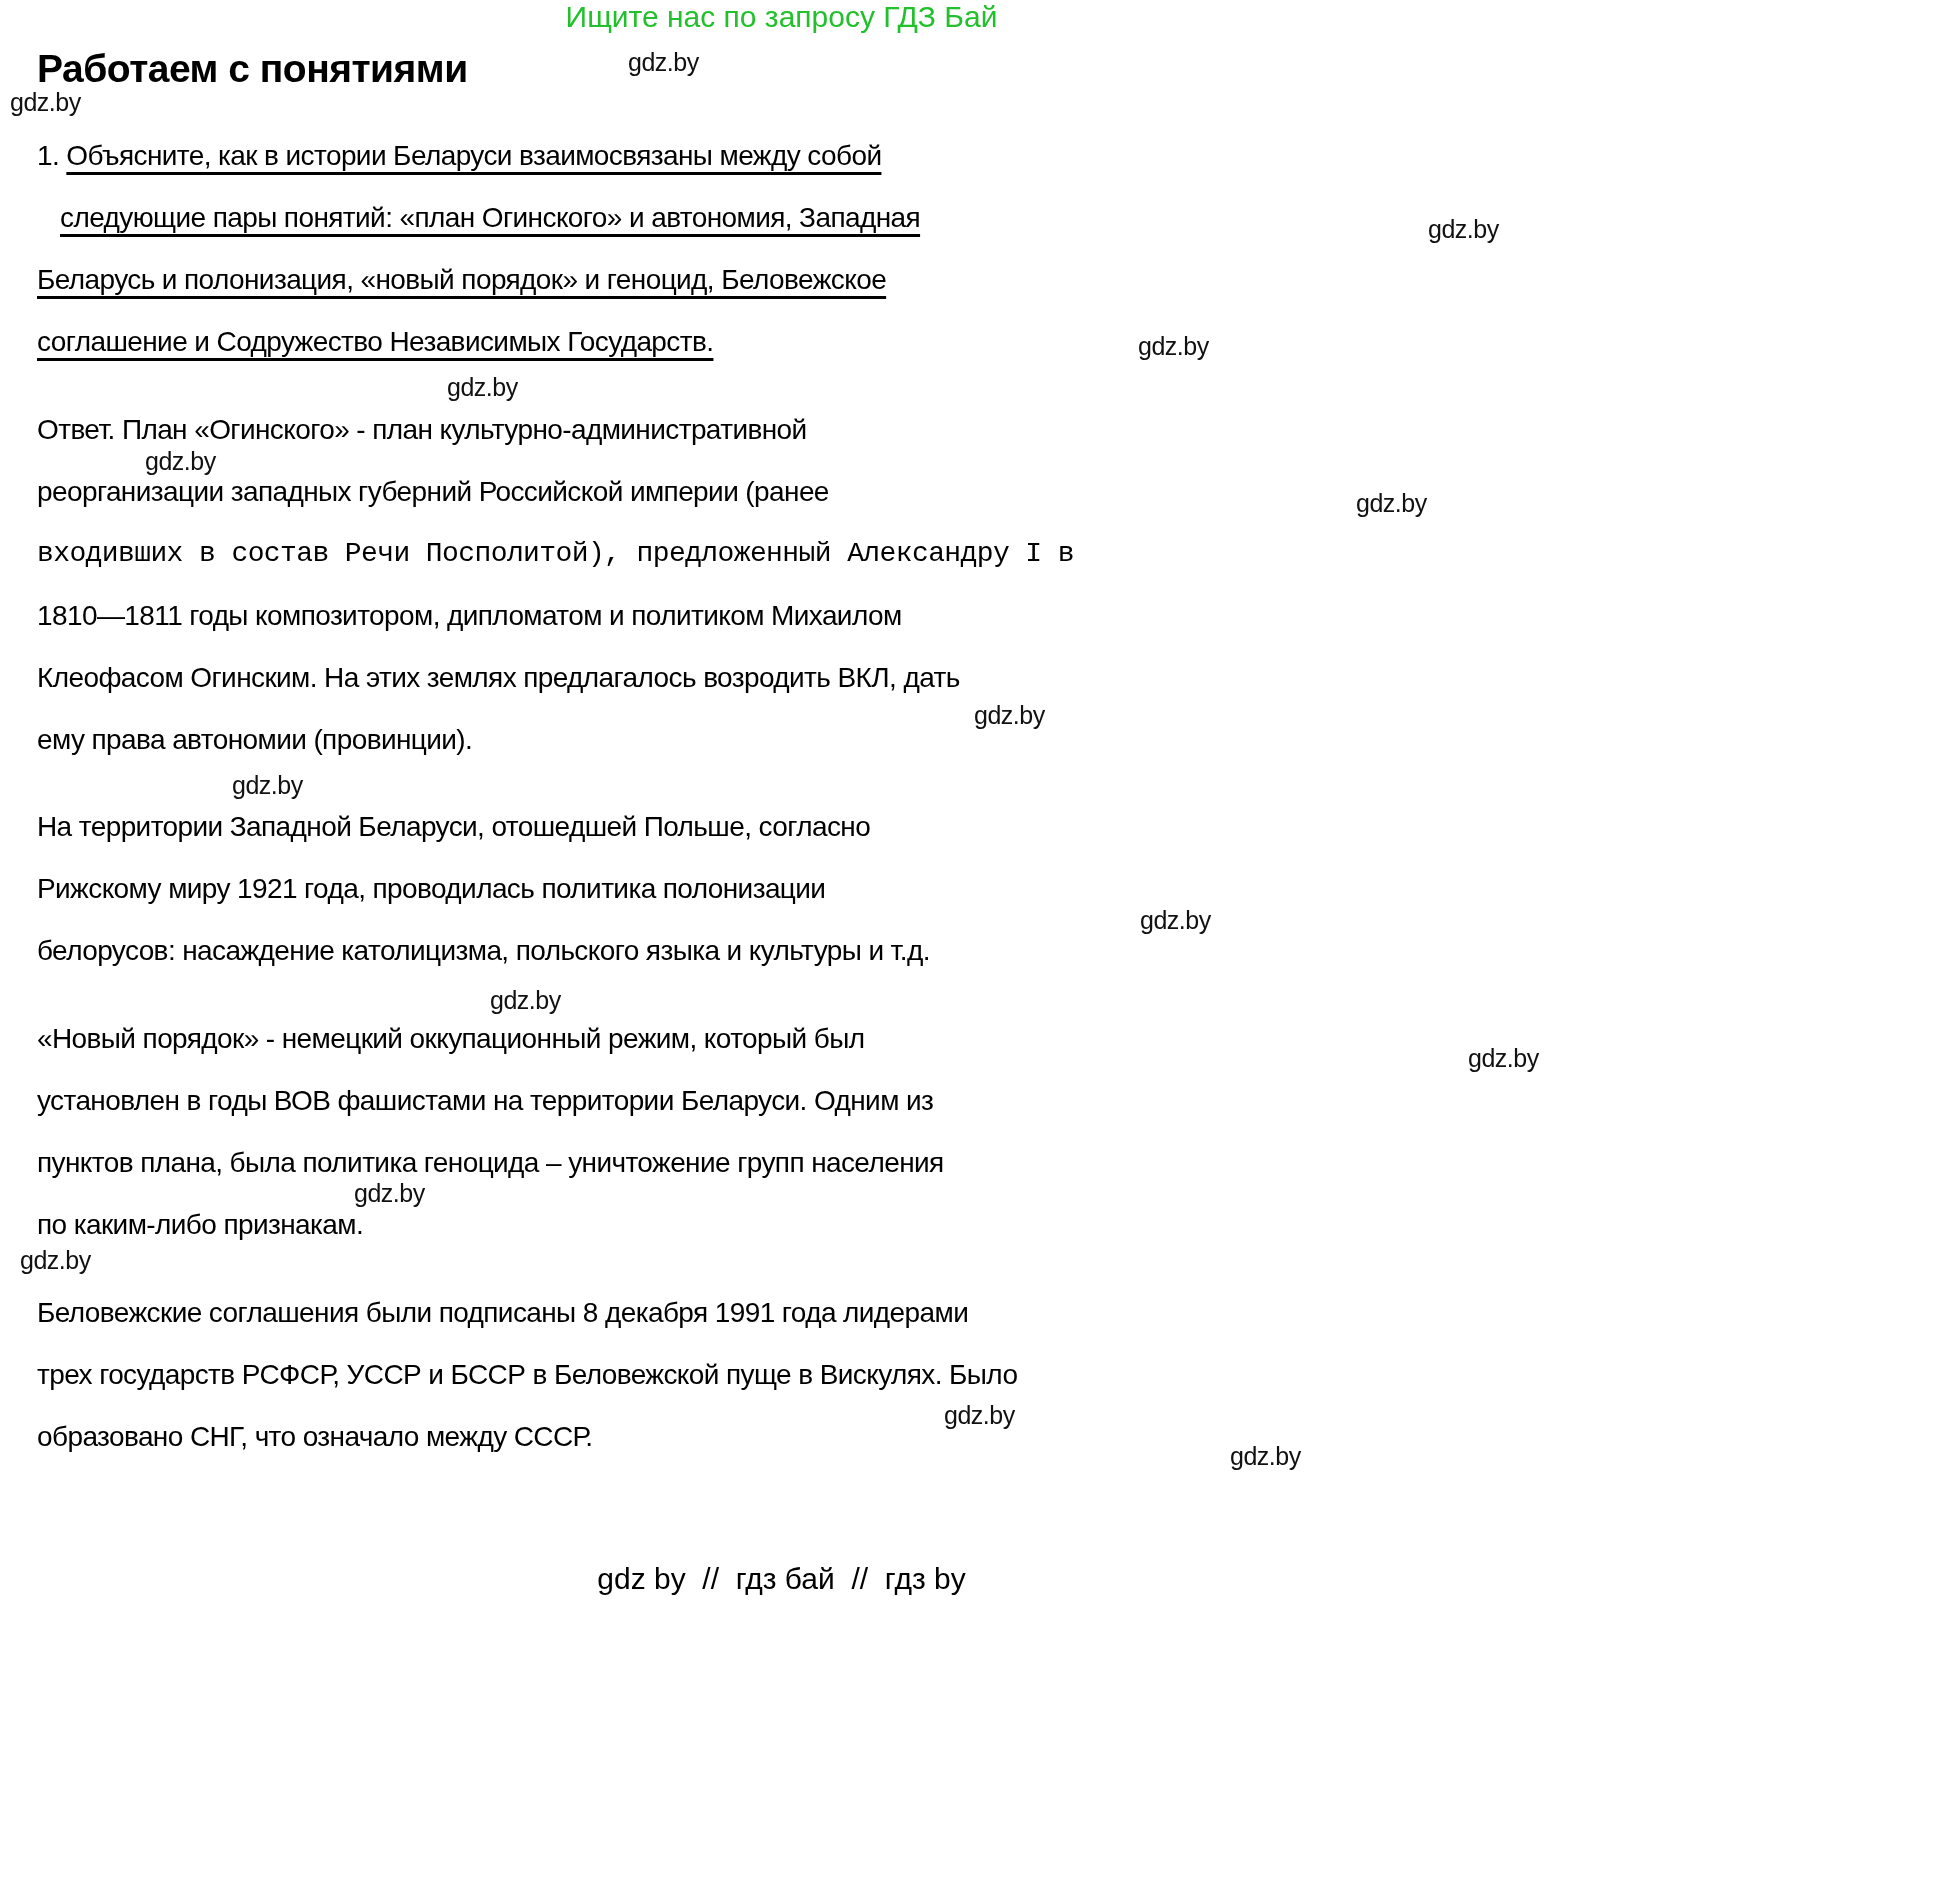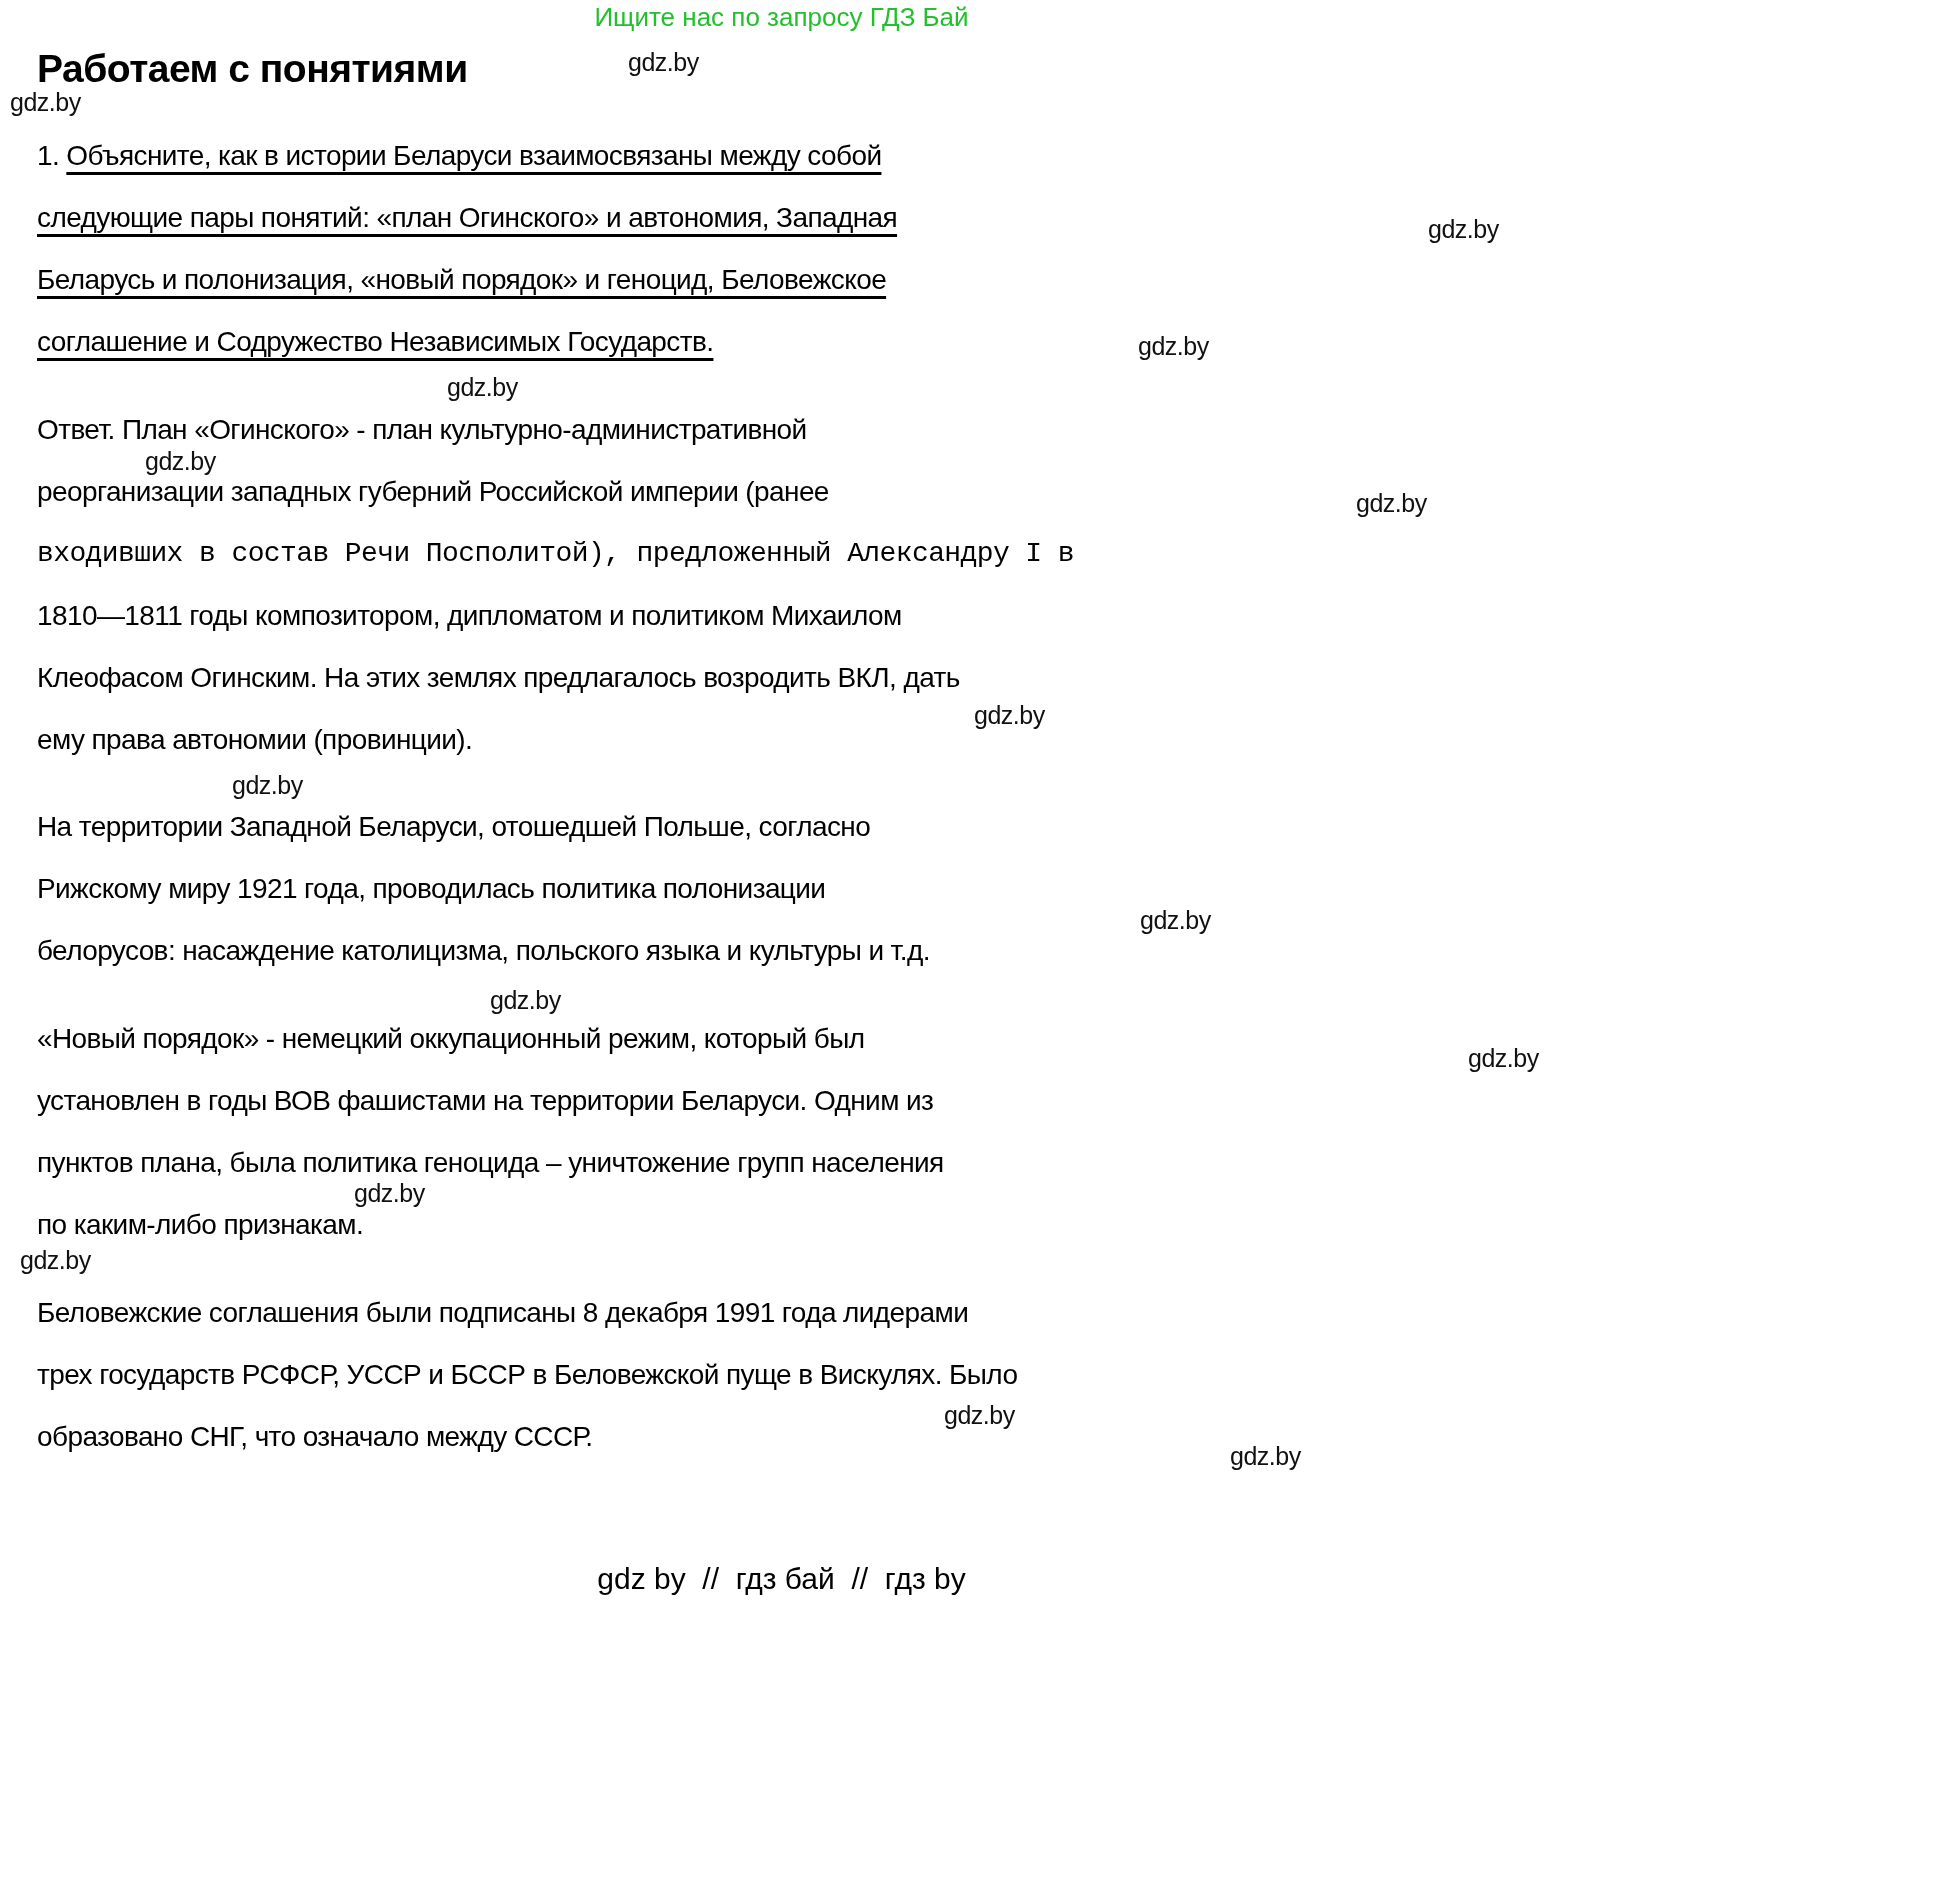--- a/index.html
+++ b/index.html
@@ -14,21 +14,21 @@
       overflow: hidden;
       font-family: "Liberation Sans", "DejaVu Sans", sans-serif;
       color: #000000;
     }
     .top-banner {
       position: absolute;
       left: 0;
       top: 0;
       width: 1563px;
       text-align: center;
-      font-size: 26px;
+      font-size: 30px;
       line-height: 34px;
       color: #22c02c;
     }
     .heading {
       position: absolute;
       left: 37px;
       top: 42px;
       font-size: 39px;
       font-weight: bold;
       line-height: 54px;
@@ -72,21 +72,21 @@
 
 <div class="top-banner">Ищите нас по запросу ГДЗ Бай</div>
 
 <div class="heading">Работаем с понятиями</div>
 
 <div>
   <div class="line" style="top:130px;">
     <span>1.</span>
     <span class="u">Объясните, как в истории Беларуси взаимосвязаны между собой</span>
   </div>
-  <div class="line u" style="top:192px;">следующие пары понятий: «план Огинского» и автономия, Западная</div>
+  <div class="line u" style="top:192px;margin-left:23px;">следующие пары понятий: «план Огинского» и автономия, Западная</div>
   <div class="line u" style="top:254px;">Беларусь и полонизация, «новый порядок» и геноцид, Беловежское</div>
   <div class="line u" style="top:316px;">соглашение и Содружество Независимых Государств.</div>
 </div>
 
 <div>
   <div class="line" style="top:404px;text-align:center;">Ответ. План «Огинского» - план культурно-административной</div>
   <div class="line" style="top:466px;">реорганизации западных губерний Российской империи (ранее</div>
   <div class="line" style="top:528px;font-family:Liberation Mono, monospace;">входивших в состав Речи Посполитой), предложенный Александру I в</div>
   <div class="line" style="top:590px;">1810—1811 годы композитором, дипломатом и политиком Михаилом</div>
   <div class="line" style="top:652px;">Клеофасом Огинским. На этих землях предлагалось возродить ВКЛ, дать</div>

